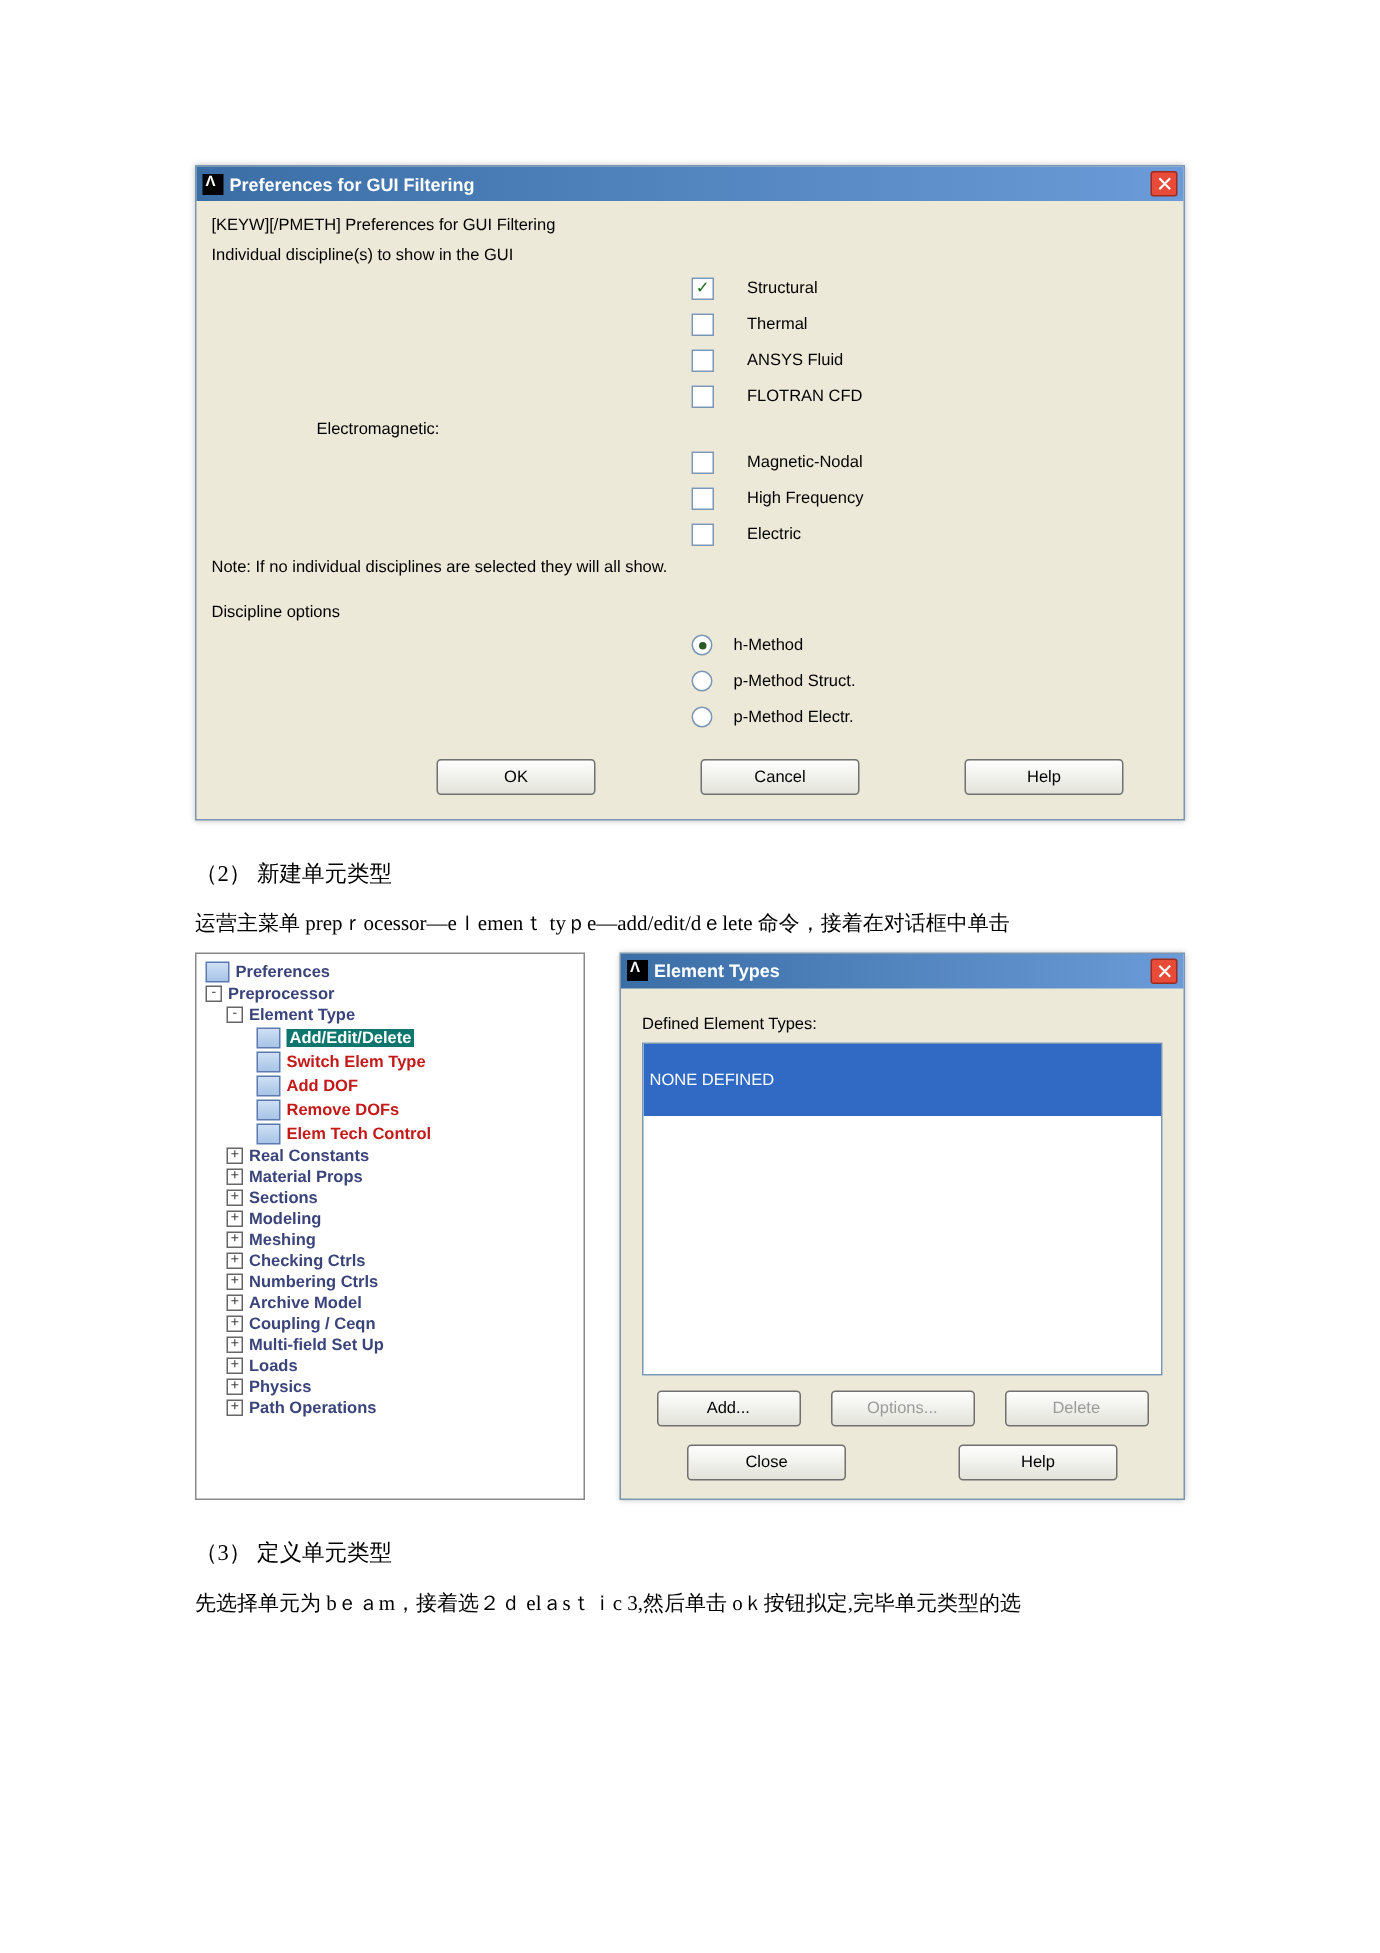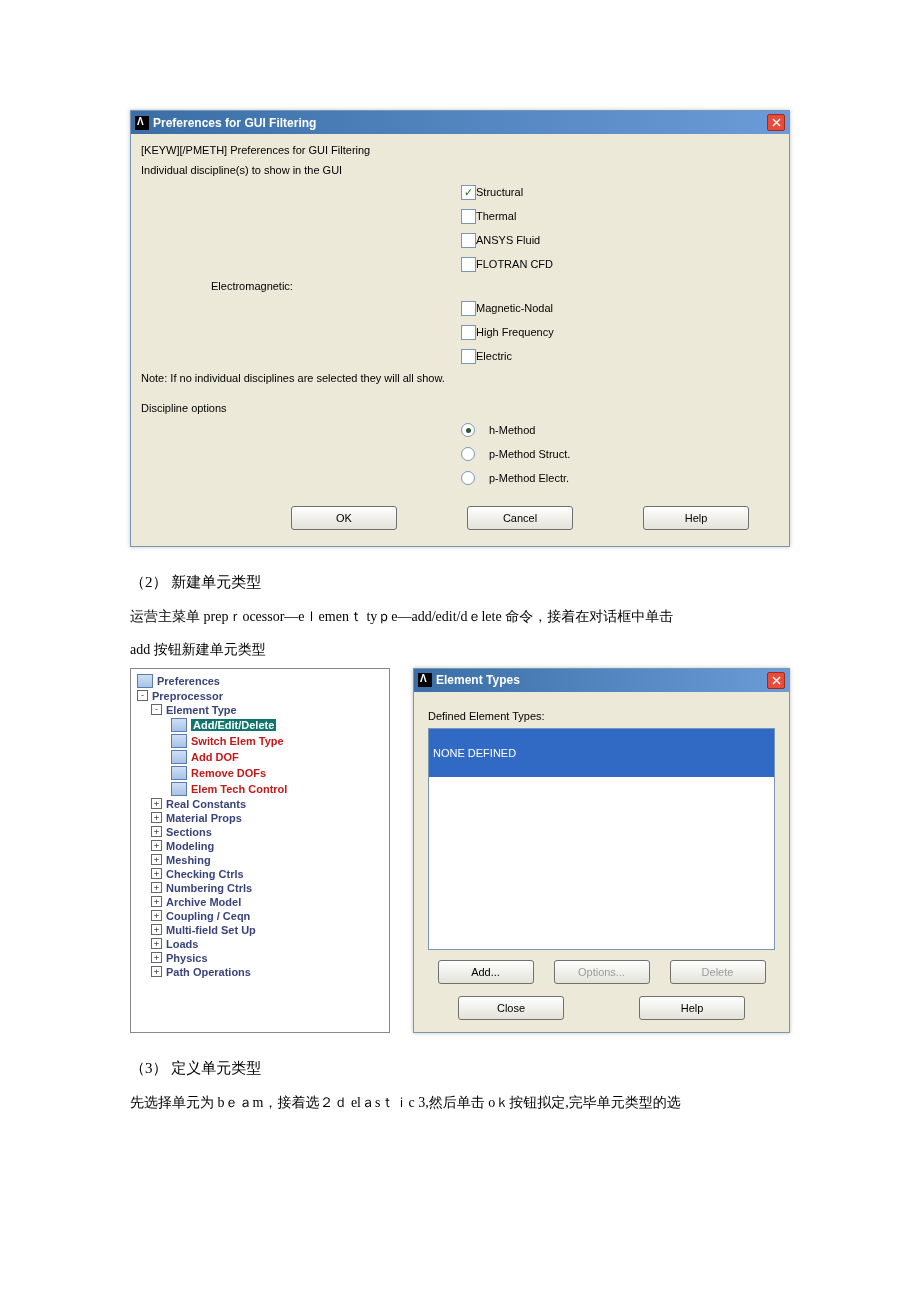--- a/index.html
+++ b/index.html
@@ -55,21 +55,21 @@
     border: 1px solid #9f2b1d;
     border-radius: 2px;
     display: flex;
     align-items: center;
     justify-content: center;
   }
   .closebox svg { width: 9px; height: 9px; }
   .dialog-body {
     padding: 6px 10px 10px 10px;
   }
-  .cbrow { padding-left: 320px; min-height: 24px; display:flex; align-items:center; gap:0; }
+  .cbrow { padding-left: 320px; min-height: 24px; display:flex; align-items:center; gap:22px; }
   .cbrow-r { padding-left: 320px; min-height: 24px; display:flex; align-items:center; gap:14px; }
   .cbox {
     width: 13px; height: 13px;
     border: 1px solid #7a96b5;
     background: #fff;
     display:inline-flex; align-items:center; justify-content:center;
   }
   .cbox.checked::after {
     content: '✓';
     font-size: 11px;
@@ -266,21 +266,20 @@
       <div class="btnrow">
         <div class="winbtn">OK</div>
         <div class="winbtn">Cancel</div>
         <div class="winbtn">Help</div>
       </div>
     </div>
   </div>
 
   <div class="section-label">（2）  新建单元类型</div>
   <div class="body-text">运营主菜单 prepｒocessor—eｌemenｔ tyｐe—add/edit/dｅlete 命令，接着在对话框中单击</div>
-  <div class="body-text">add 按钮新建单元类型</div>
 
   <div class="dual">
 
     <div class="tree-pane">
       <div class="tree-item blue">
         <span class="cmdicon"></span>
         <span>Preferences</span>
       </div>
       <div class="tree-item blue">
         <span class="boxicon">-</span>

